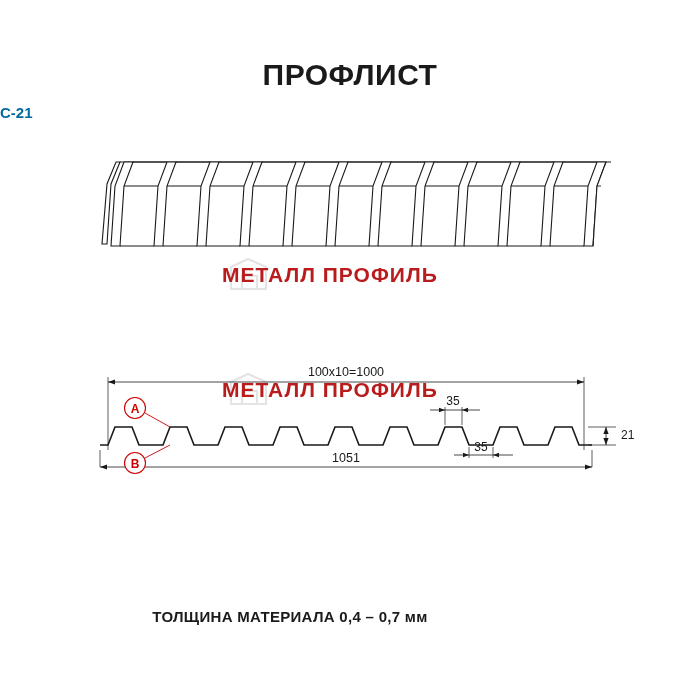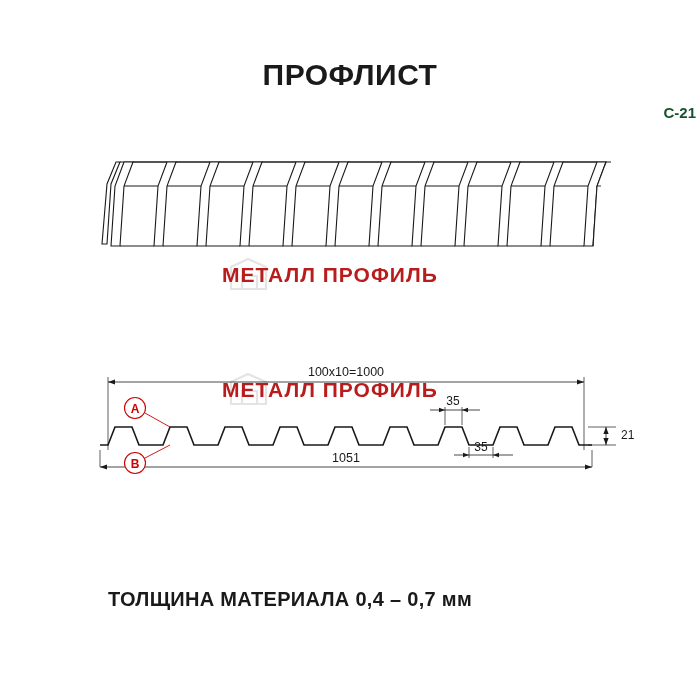--- a/index.html
+++ b/index.html
@@ -28,32 +28,32 @@
     font-size: 30px;
     font-weight: bold;
     letter-spacing: 0.5px;
     color: #1a1a1a;
   }
   .subtitle {
     position: absolute;
     top: 104px;
     left: 0;
     width: 696px;
-    text-align: right;
+    text-align: left;
     font-size: 15px;
     font-weight: bold;
-    color: #14532d;
+    color: #0369a1;
   }
   .footer-note {
     position: absolute;
-    top: 588px;
+    top: 608px;
     left: 0;
     width: 580px;
     text-align: center;
-    font-size: 20px;
+    font-size: 15px;
     font-weight: bold;
     letter-spacing: 0.3px;
     color: #1a1a1a;
   }
   .art-3d {
     position: absolute;
     left: 80px;
     top: 160px;
     width: 545px;
     height: 110px;

